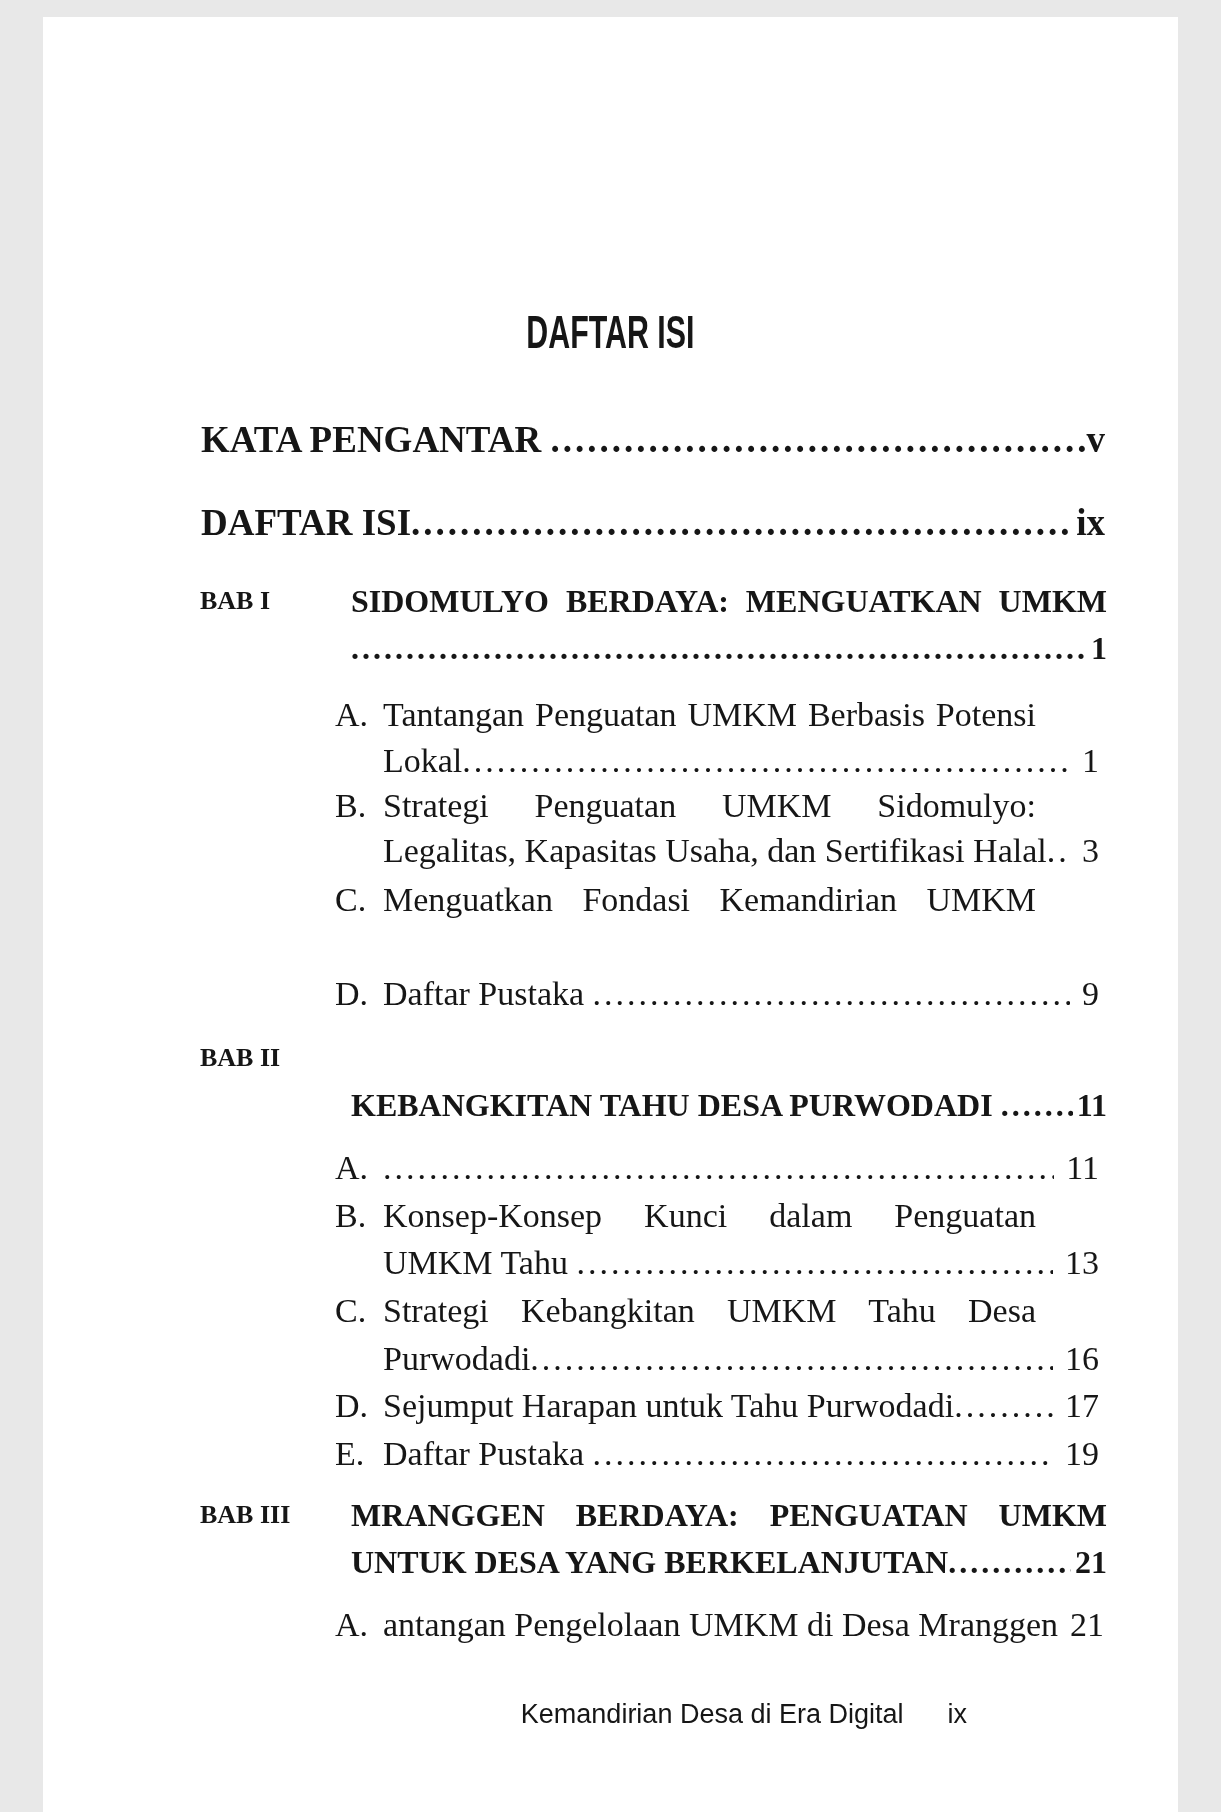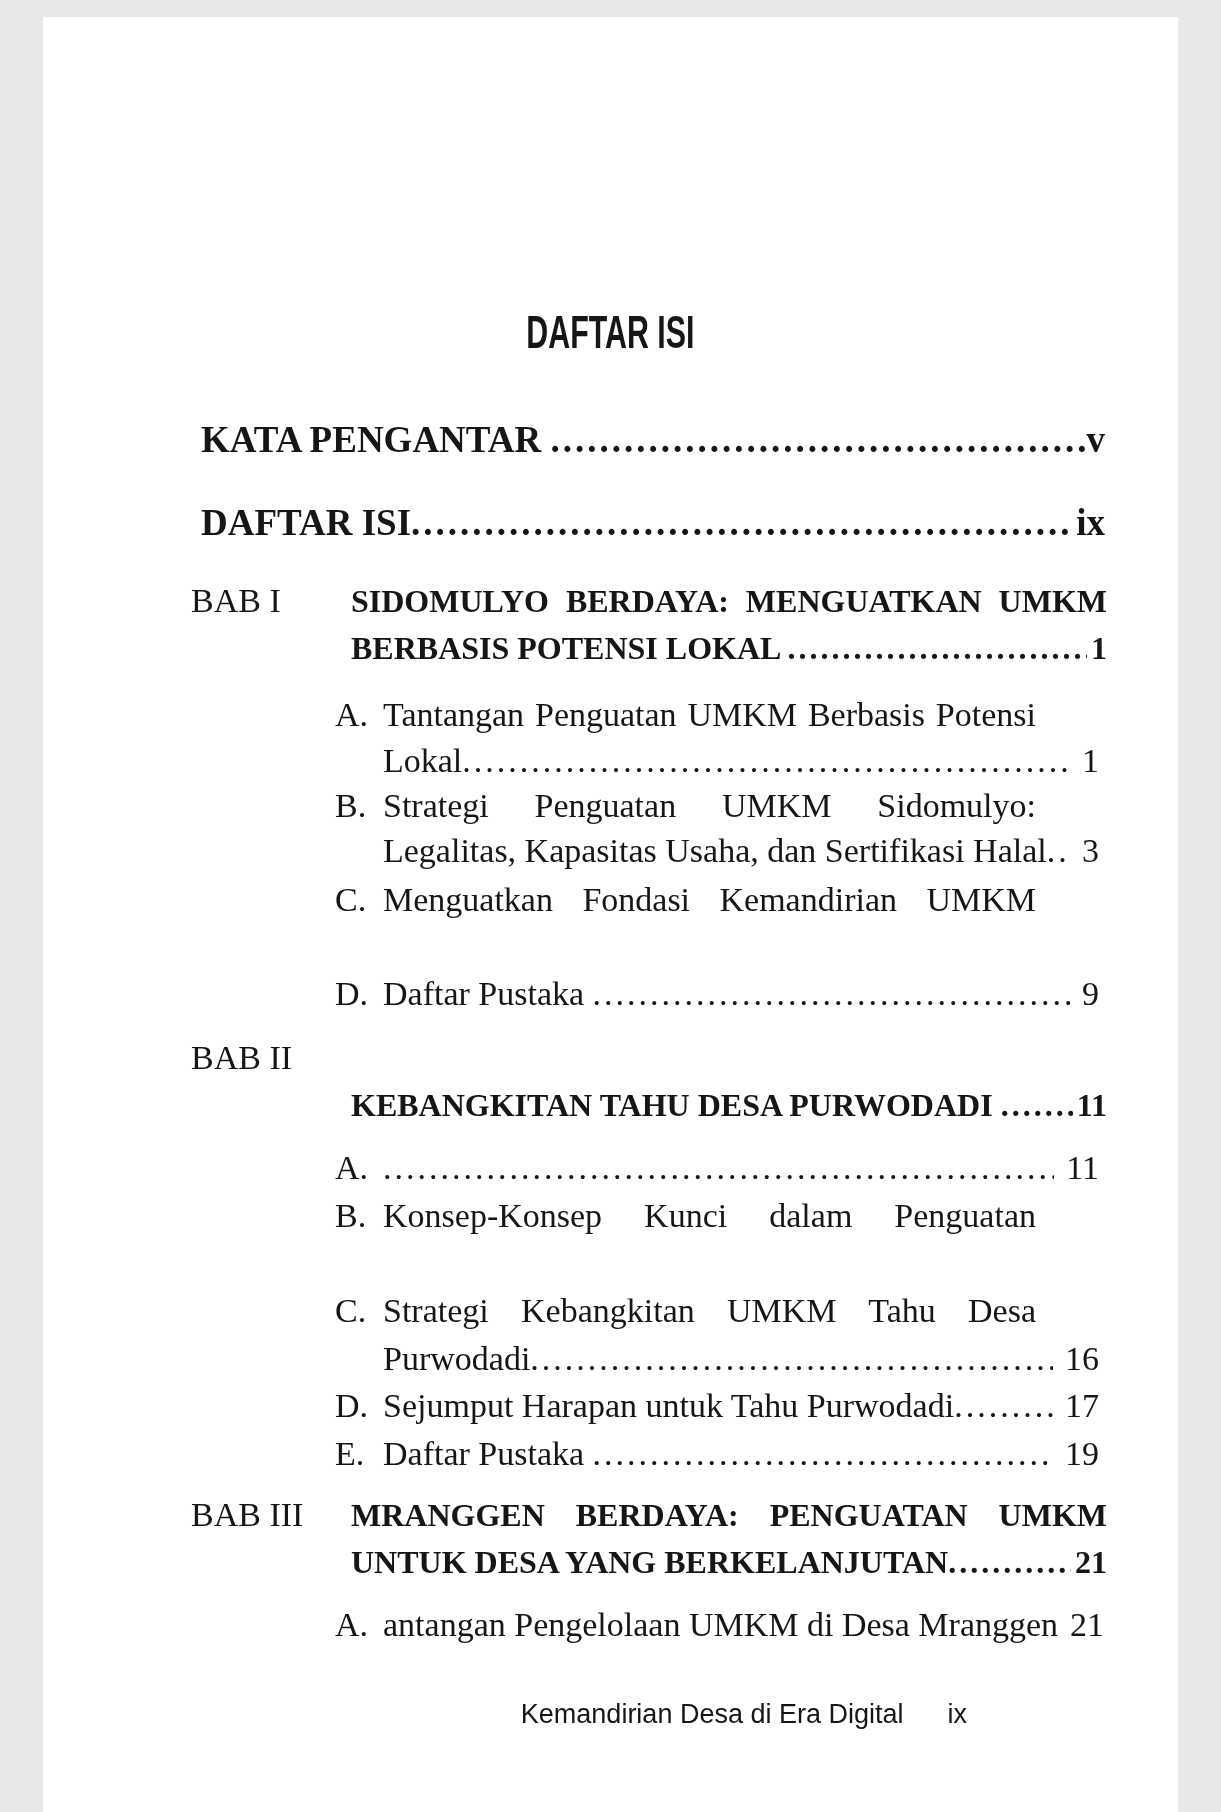--- a/index.html
+++ b/index.html
@@ -12,21 +12,21 @@
   .leader{ display:flex; align-items:flex-start; }
   .t{ white-space:pre; }
   .dots{ flex:1 1 auto; overflow:hidden; white-space:nowrap; }
   .dots::after{
     letter-spacing:3px;
     content:"..........................................................................................................................................................";
   }
   .pg{ padding-left:12px; }
   .front{ left:158px; width:904px; font-weight:bold; font-size:37px; }
   .front .pg{ padding-left:2px; }
-  .bab-label{ left:148px; font-size:34px; font-weight:normal; }
+  .bab-label{ left:157px; font-size:26px; font-weight:bold; }
   .bab-line{ left:308px; width:756px; font-size:32px; font-weight:bold; }
   .bab-line .pg{ padding-left:4px; }
   .just{ text-align:justify; text-align-last:justify; }
   .sub-letter{ left:292px; }
   .sub-text{ left:340px; width:653px; }
   .sub-leader{ left:340px; width:716px; }
   .doc-title{
     position:absolute; top:292px; left:0; width:100%; text-align:center;
     font-family:"Liberation Sans", sans-serif; font-weight:bold; font-size:46px;
     line-height:46px;
@@ -54,21 +54,20 @@
   </div>
   <div class="line front leader" style="top:483px">
     <span class="t">DAFTAR ISI</span>
     <span class="dots"></span>
     <span class="pg">ix</span>
   </div>
 
   <div class="line bab-label" style="top:561px">BAB I</div>
   <div class="line bab-line just" style="top:561px">SIDOMULYO BERDAYA: MENGUATKAN UMKM</div>
   <div class="line bab-line leader" style="top:608px">
-    <span class="t">BERBASIS POTENSI LOKAL </span>
     <span class="dots"></span>
     <span class="pg">1</span>
   </div>
 
   <div class="line sub-letter" style="top:675px">A.</div>
   <div class="line sub-text just" style="top:675px">Tantangan Penguatan UMKM Berbasis Potensi</div>
   <div class="line sub-leader leader" style="top:721px">
     <span class="t">Lokal</span>
     <span class="dots"></span>
     <span class="pg">1</span>
@@ -100,20 +99,25 @@
   </div>
 
   <div class="line sub-letter" style="top:1128px">A.</div>
   <div class="line sub-leader leader" style="top:1128px">
     <span class="dots"></span>
     <span class="pg">11</span>
   </div>
 
   <div class="line sub-letter" style="top:1176px">B.</div>
   <div class="line sub-text just" style="top:1176px">Konsep-Konsep Kunci dalam Penguatan</div>
+  <div class="line sub-leader leader" style="top:1223px">
+    <span class="t">UMKM Tahu </span>
+    <span class="dots"></span>
+    <span class="pg">13</span>
+  </div>
 
   <div class="line sub-letter" style="top:1271px">C.</div>
   <div class="line sub-text just" style="top:1271px">Strategi Kebangkitan UMKM Tahu Desa</div>
   <div class="line sub-leader leader" style="top:1319px">
     <span class="t">Purwodadi</span>
     <span class="dots"></span>
     <span class="pg">16</span>
   </div>
 
   <div class="line sub-letter" style="top:1366px">D.</div>

